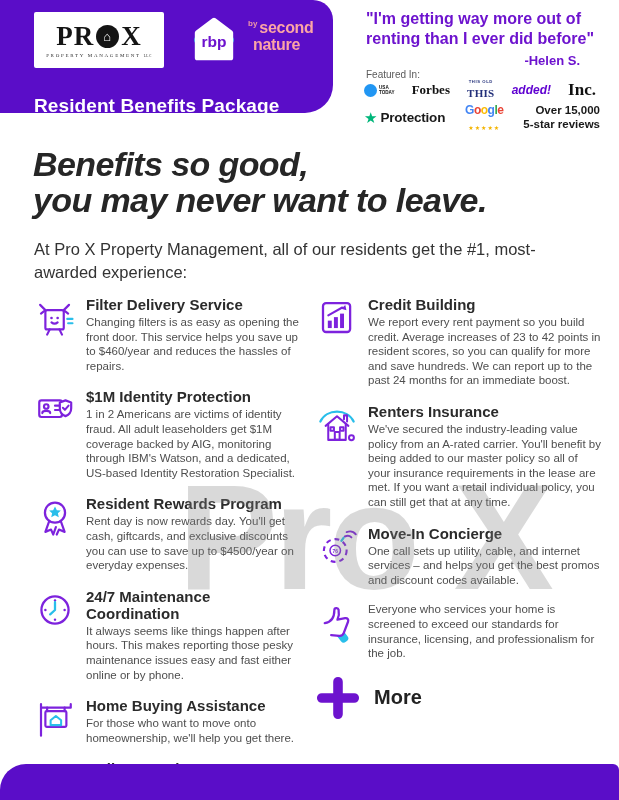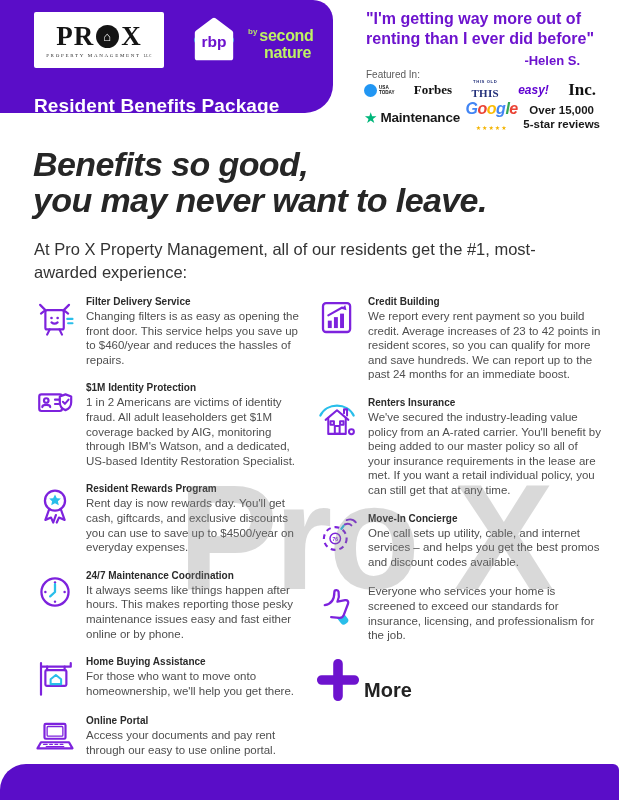--- a/index.html
+++ b/index.html
@@ -14,24 +14,24 @@
     align-items:center; justify-content:center; }
   .logo-main { font-family:"Liberation Serif", serif; font-weight:700; font-size:27px;
     color:#141414; display:flex; align-items:center; letter-spacing:1px; line-height:1; }
   .logo-emblem { width:23px; height:23px; background:#141414; border-radius:50%;
     display:inline-flex; align-items:center; justify-content:center; margin:0 2px; }
   .logo-emblem span { color:#ffffff; font-size:13px; line-height:1; }
   .logo-sub { font-family:"Liberation Serif", serif; font-size:5px; letter-spacing:1.7px;
     color:#2e2e2e; margin-top:3px; white-space:nowrap; }
   .logo-sub .llc { font-size:3.5px; letter-spacing:0.5px; }
   .rbp-badge { position:absolute; left:186px; top:12px; width:56px; height:56px; }
-  .sn-block { position:absolute; left:248px; top:28px; color:#bef264; line-height:1; white-space:nowrap; }
+  .sn-block { position:absolute; left:248px; top:20px; color:#fca5a5; line-height:1; white-space:nowrap; }
   .sn-by { font-size:8px; font-weight:700; vertical-align:7px; margin-right:2px; opacity:.9; }
   .sn-l1, .sn-l2 { font-weight:700; font-size:16px; letter-spacing:-0.3px; }
-  .sn-l2 { display:inline-block; margin-left:16px; margin-top:1px; }
+  .sn-l2 { display:inline-block; margin-left:5px; margin-top:1px; }
   .pkg-title { position:absolute; left:34px; top:83px; color:#ffffff;
     font-size:19px; font-weight:700; letter-spacing:0.1px;margin-top:12px; }
 
   
   .quote-block { position:absolute; left:366px; top:9px; width:252px; z-index:2; }
   .quote-text { color:#6D13CE; font-weight:700; font-size:16px; line-height:1.28; }
   .quote-attr { color:#6D13CE; font-weight:700; font-size:13px; text-align:right; margin-top:3px; padding-right:38px; }
   .featured-label { position:absolute; left:366px; top:69px; font-size:10px; color:#5a5a5a; z-index:2; }
   .press-row { position:absolute; left:364px; top:80px; width:232px; display:flex;
     align-items:center; justify-content:space-between; z-index:2; }
@@ -43,43 +43,43 @@
   .toh-top { font-size:4.2px; font-weight:700; letter-spacing:0.6px; display:block; }
   .toh-main { font-size:11px; font-weight:700; font-family:"Liberation Serif", serif; letter-spacing:0.3px; }
   .yahoo { font-size:12px; font-weight:700; font-style:italic; color:#5F01D1; }
   .inc { font-family:"Liberation Serif", serif; font-weight:700; font-size:17px; color:#111; }
   .reviews-row { position:absolute; left:364px; top:101px; width:236px; display:flex;
     align-items:center; justify-content:space-between; z-index:2; }
   .trustpilot { display:flex; align-items:center; gap:3px; }
   .tp-star { color:#00B67A; font-size:15px; line-height:1; }
   .tp-name { font-size:13.5px; font-weight:700; color:#191919; letter-spacing:-0.2px; }
   .google { text-align:center; line-height:1; }
-  .google-word { font-size:16px; font-weight:700; letter-spacing:-0.5px;font-style:italic; }
+  .google-word { font-size:12px; font-weight:700; letter-spacing:-0.5px; }
   .google-word span:nth-child(1){color:#4285F4;} .google-word span:nth-child(2){color:#EA4335;}
   .google-word span:nth-child(3){color:#FBBC05;} .google-word span:nth-child(4){color:#4285F4;}
   .google-word span:nth-child(5){color:#34A853;} .google-word span:nth-child(6){color:#EA4335;}
   .google-stars { font-size:6px; color:#F4B400; letter-spacing:1px; }
-  .review-count { font-size:11.5px; font-weight:700; color:#191919; line-height:1.25; text-align:center; }
+  .review-count { font-size:11.5px; font-weight:700; color:#191919; line-height:1.25; text-align:right; }
 
   
   .hero-title { position:absolute; left:33px; top:146px; font-size:34px; font-weight:800;
     color:#262626; line-height:1.07; letter-spacing:-0.6px; z-index:2;font-style:italic; }
   .hero-sub { position:absolute; left:34px; top:238px; width:556px; font-size:16.5px;
     color:#333333; line-height:1.4; z-index:2; }
 
   
   .col { position:absolute; top:296px; z-index:2; }
   .col-left { left:34px; width:272px; }
   .col-right { left:316px; width:286px; }
   .benefit { display:flex; gap:10px; margin-bottom:15px; }
   .bicon { width:42px; height:44px; flex-shrink:0; display:flex; align-items:flex-start; justify-content:center; }
   .bicon svg { width:42px; height:44px; }
-  .btitle { font-size:10px; font-weight:700; color:#2b2b2b; margin-bottom:2px; }
+  .btitle { font-size:15px; font-weight:700; color:#2b2b2b; margin-bottom:2px; }
   .bdesc { font-size:11.5px; color:#4e4e4e; line-height:1.27; }
-  .more-row { display:flex; align-items:flex-end; gap:4px; margin-top:6px; }
+  .more-row { display:flex; align-items:center; gap:14px; margin-top:6px; }
   .more-label { font-size:20px; font-weight:800; color:#222222; }
 
   
   .watermark { position:absolute; left:178px; top:440px; font-size:150px; font-weight:700;
     color:rgba(128,128,128,0.30); letter-spacing:-4px; z-index:4; pointer-events:none; line-height:1.3; }
   .footer-bar { position:absolute; left:0; top:764px; width:619px; height:36px;
     background:#5A0DC8; border-radius:26px 6px 0 0; z-index:2; }
 </style>
 </head>
 <body>
@@ -125,28 +125,28 @@
       <span class="usat-txt">
         <span>USA</span><br>
         <span>TODAY</span>
       </span>
     </span>
     <span class="forbes">Forbes</span>
     <span class="toh">
       <span class="toh-top">THIS OLD</span>
       <span class="toh-main">THIS</span>
     </span>
-    <span class="yahoo">easy!</span>
+    <span class="yahoo">added!</span>
     <span class="inc">Inc.</span>
   </div>
 
   <div class="reviews-row">
     <span class="trustpilot">
       <span class="tp-star">★</span>
-      <span class="tp-name">Maintenance</span>
+      <span class="tp-name">Protection</span>
     </span>
     <span class="google">
       <span class="google-word">
         <span>G</span><span>o</span><span>o</span><span>g</span><span>l</span><span>e</span>
       </span><br>
       <span class="google-stars">★★★★★</span>
     </span>
     <span class="review-count">
       <span>Over 15,000</span><br>
       <span>5-star reviews</span>

